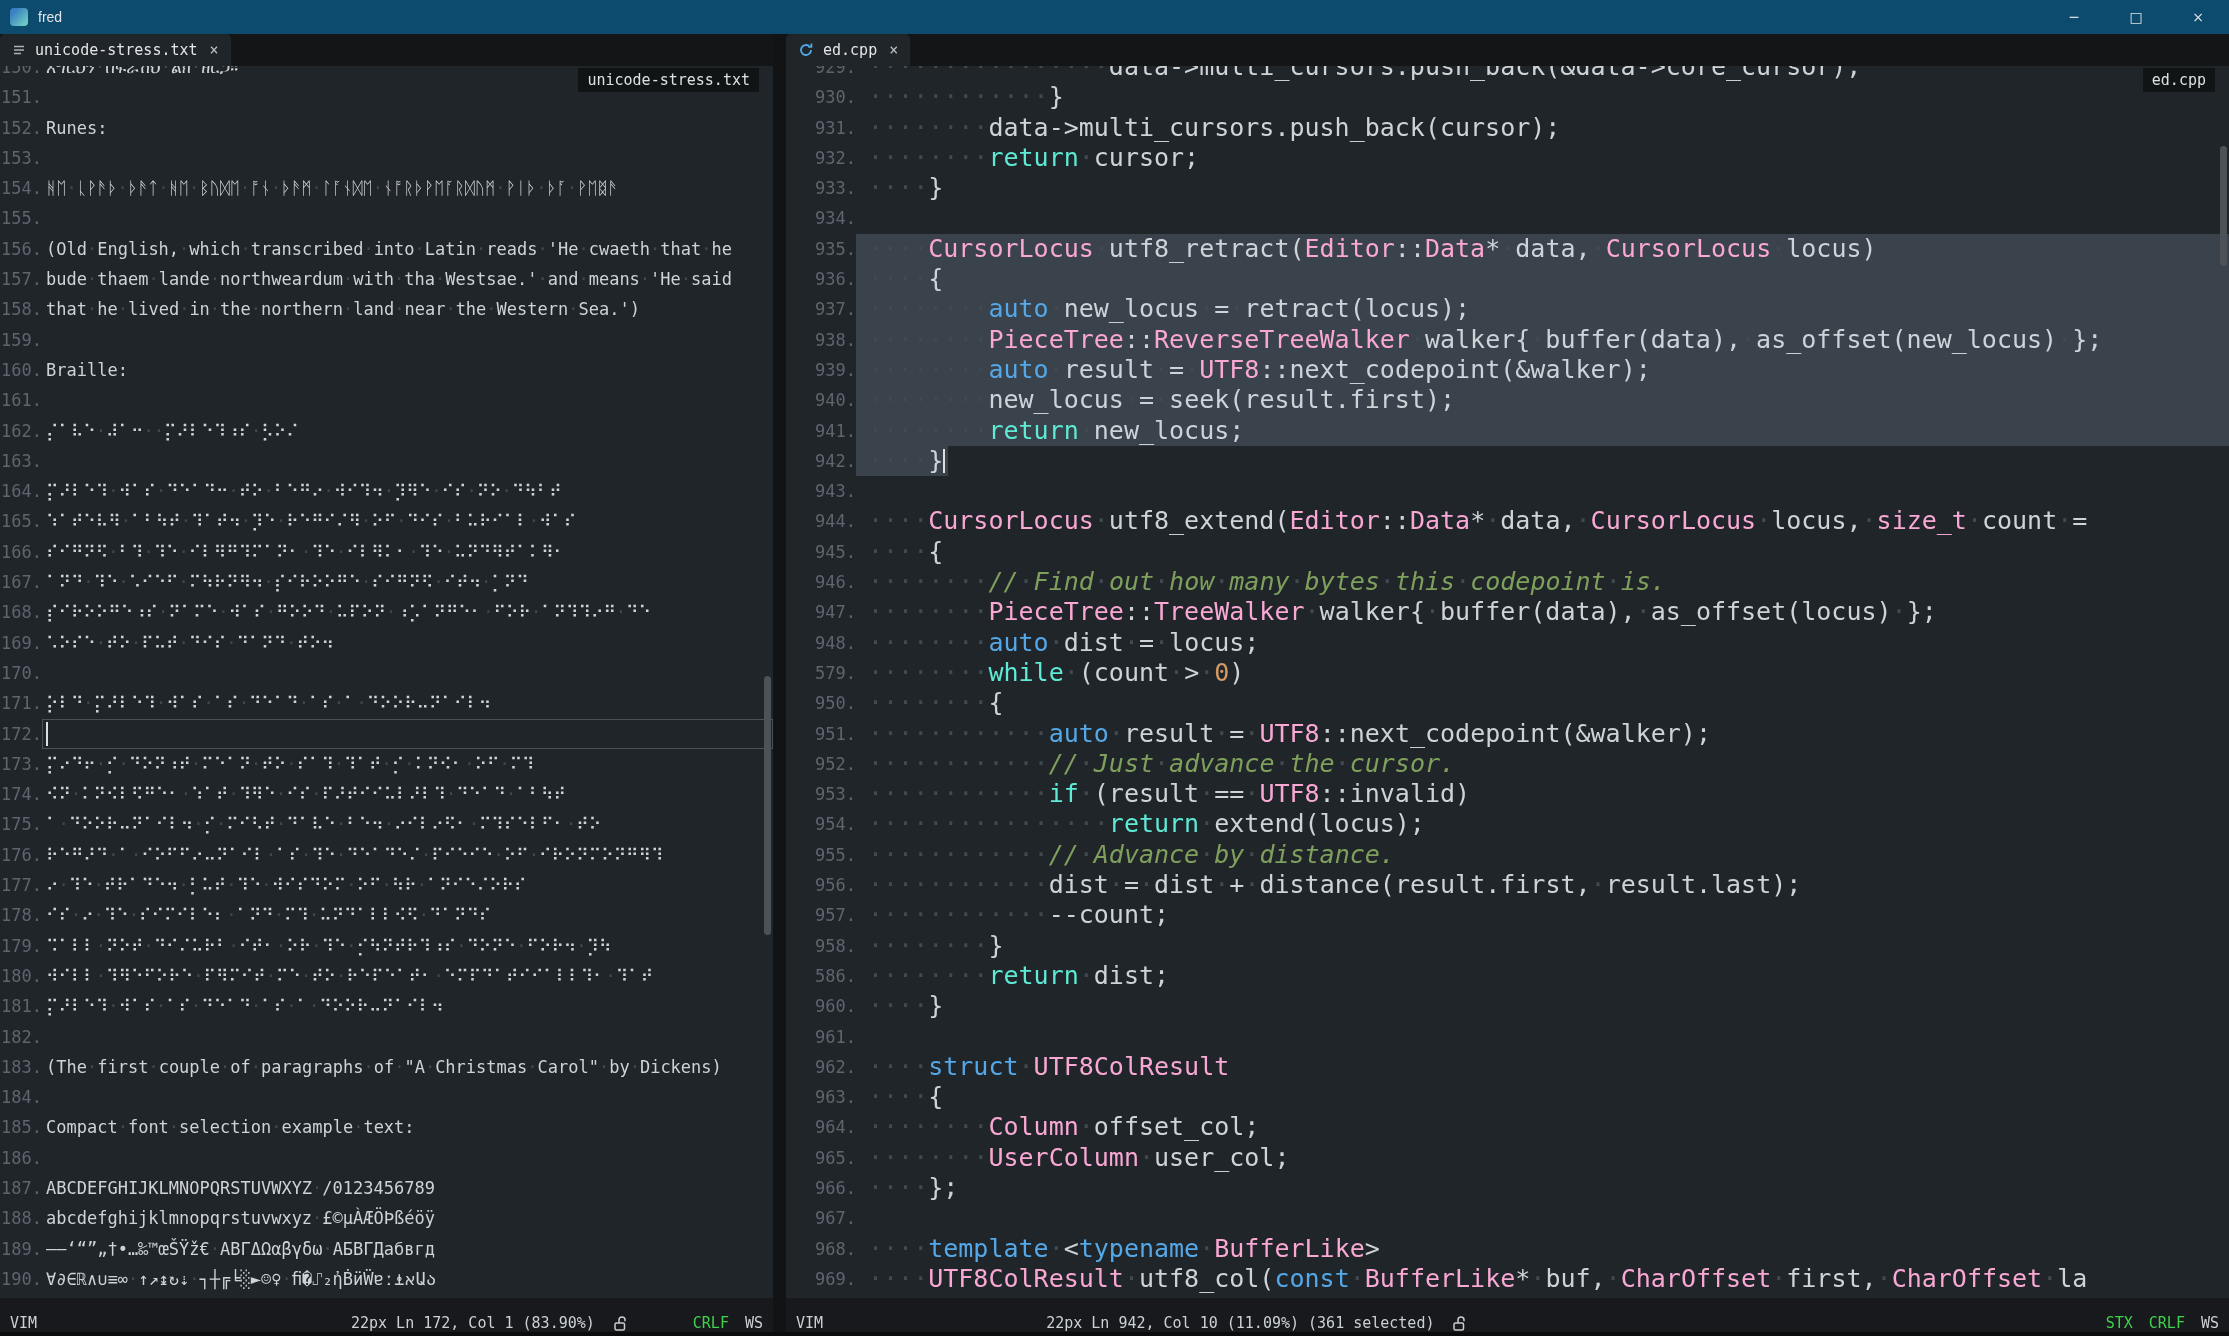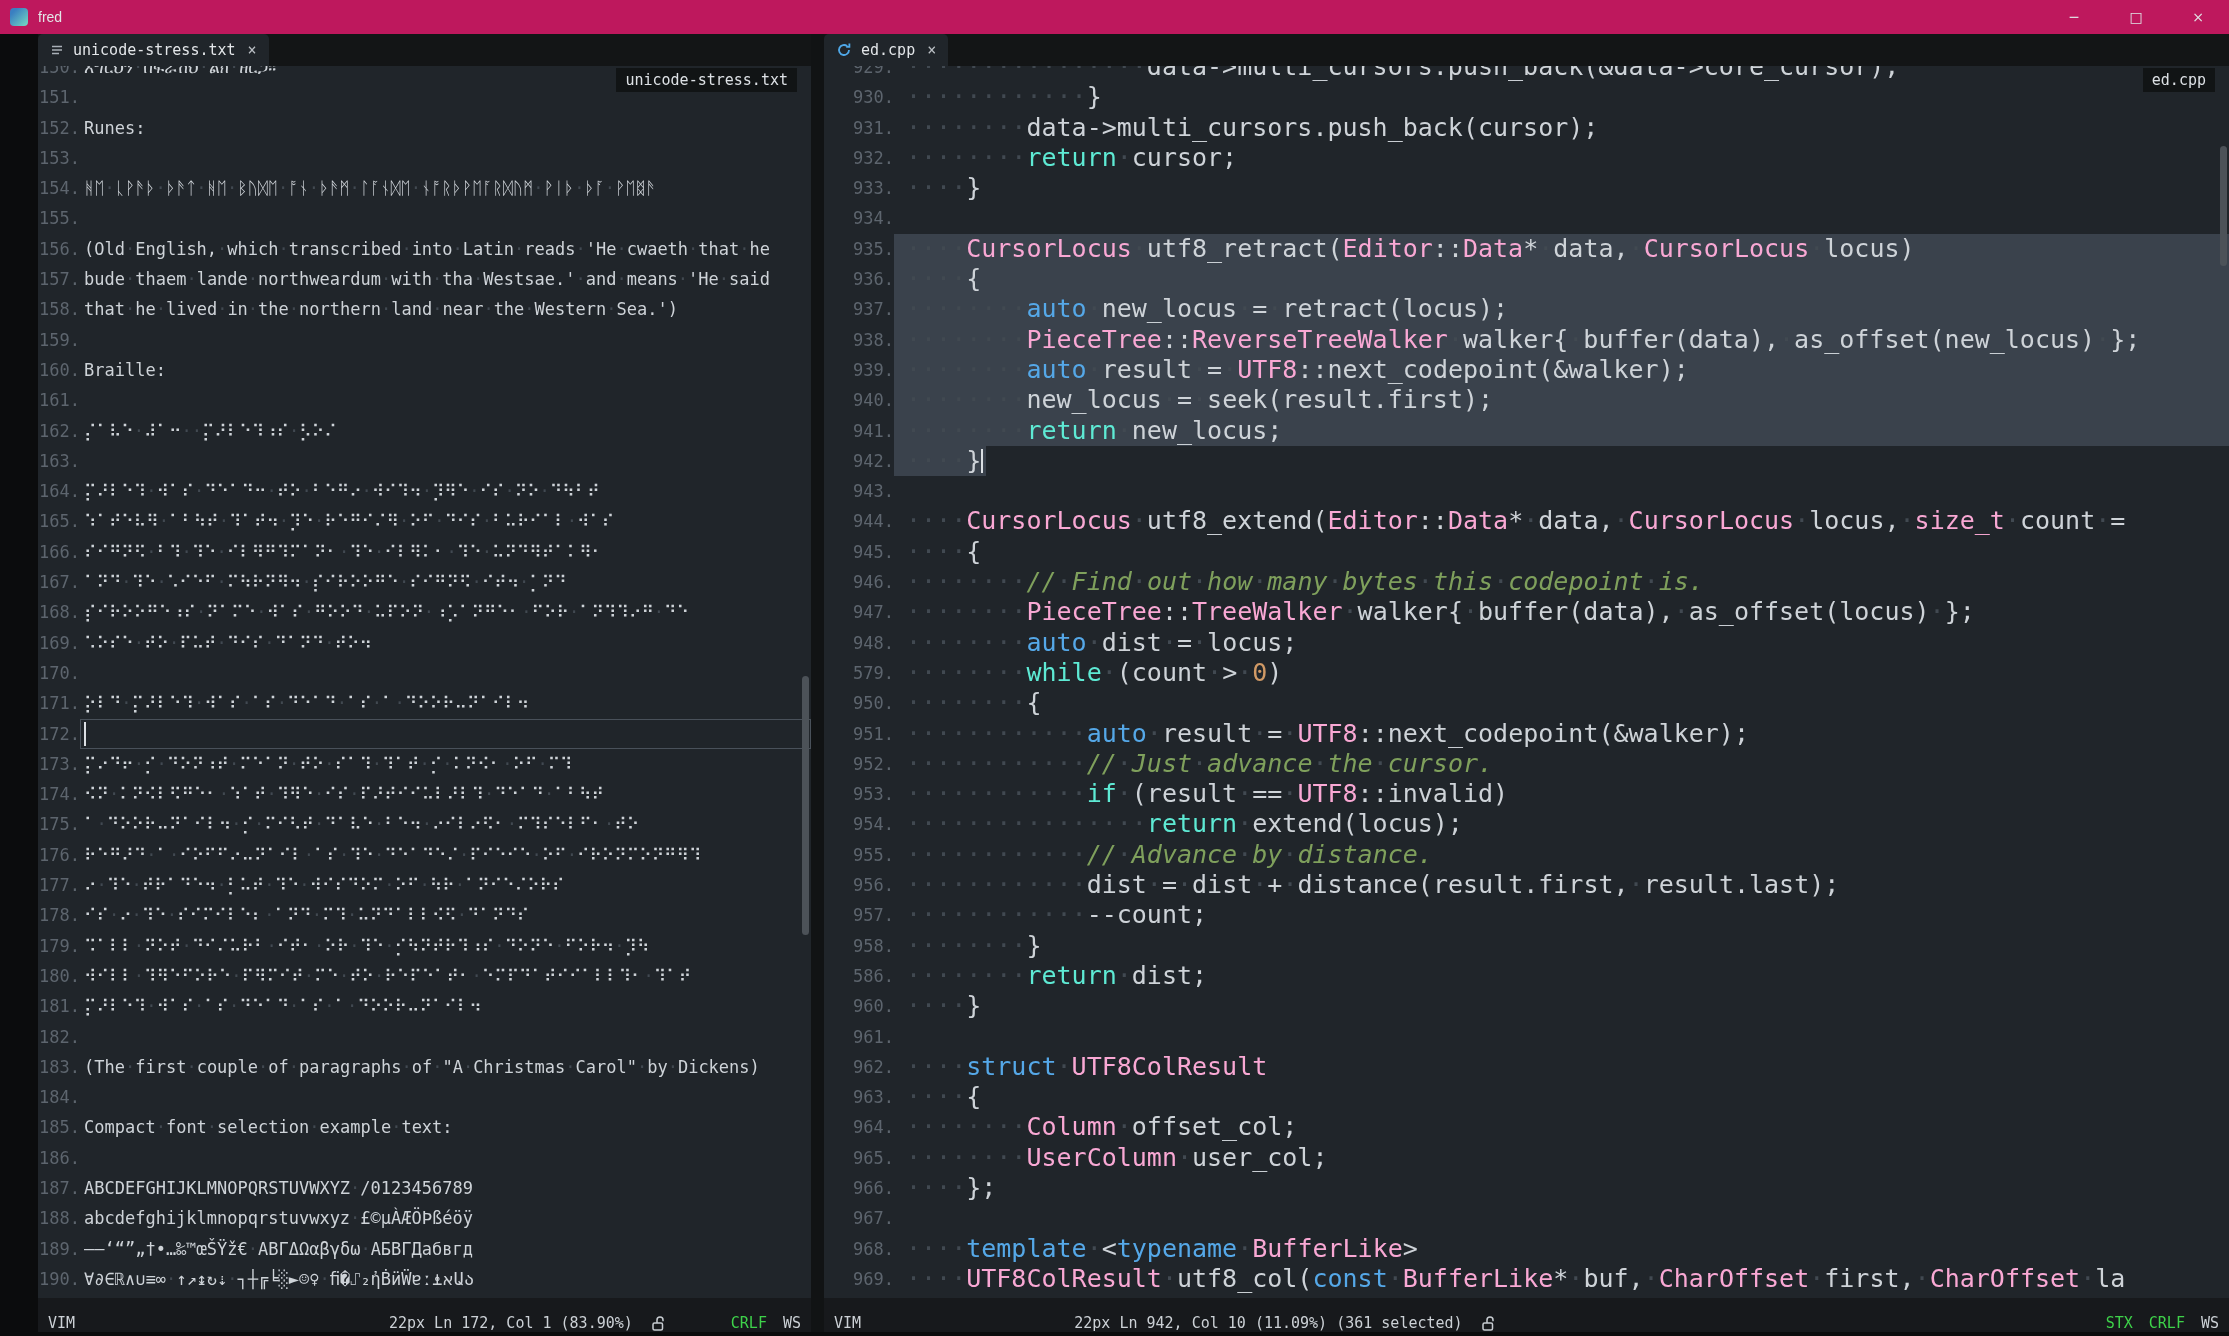--- a/index.html
+++ b/index.html
@@ -1,30 +1,30 @@
 <!DOCTYPE html>
 <html><head>
 <meta charset="utf-8">
 <style>
   * { box-sizing: border-box; margin: 0; padding: 0; }
   html,body { width: 2229px; height: 1336px; overflow: hidden; background: #0b0c0d;
               font-family: "DejaVu Sans Mono", "DejaVu Sans", monospace; }
   .window { width: 100%; height: 100%; display: flex; flex-direction: column; }
 
   
-  .titlebar { height: 34px; flex: none; background: #be185d; display: flex; align-items: center; }
+  .titlebar { height: 34px; flex: none; background: #0c4a6e; display: flex; align-items: center; }
   .app-icon { width: 18px; height: 18px; margin-left: 10px; border-radius: 4px; flex: none;
               background: linear-gradient(135deg, #3a7fc1 20%, #6fcfc3 90%); }
   .win-title { margin-left: 10px; font-family: "Liberation Sans", sans-serif; font-size: 14px; color: #e3e5e7; }
   .win-controls { margin-left: auto; display: flex; height: 100%; }
   .win-btn { width: 62px; height: 100%; display: flex; align-items: center; justify-content: center;
              color: #e0e2e4; font-size: 14px; font-family: "DejaVu Sans", sans-serif; cursor: default; }
 
   
-  .main { flex: 1; min-height: 0; display: flex; padding-left: 38px; }
+  .main { flex: 1; min-height: 0; display: flex; }
   .pane { display: flex; flex-direction: column; min-width: 0; }
   #left-pane { width: 773px; flex: none; --gutw: 42px; --tpad: 4px; }
   #right-pane { flex: 1; --gutw: 70px; --tpad: 12px; }
   .divider { width: 13px; flex: none; background: #111314; }
   .bottomstrip { height: 4px; flex: none; background: #0b0c0d; }
 
   
   .tabbar { height: 32px; flex: none; background: #131516; display: flex; align-items: stretch; }
   .tab { display: flex; align-items: center; gap: 9px; padding: 0 12px; background: #20252a;
          color: #e3e6e9; font-size: 15px; border-radius: 5px 5px 0 0; }

